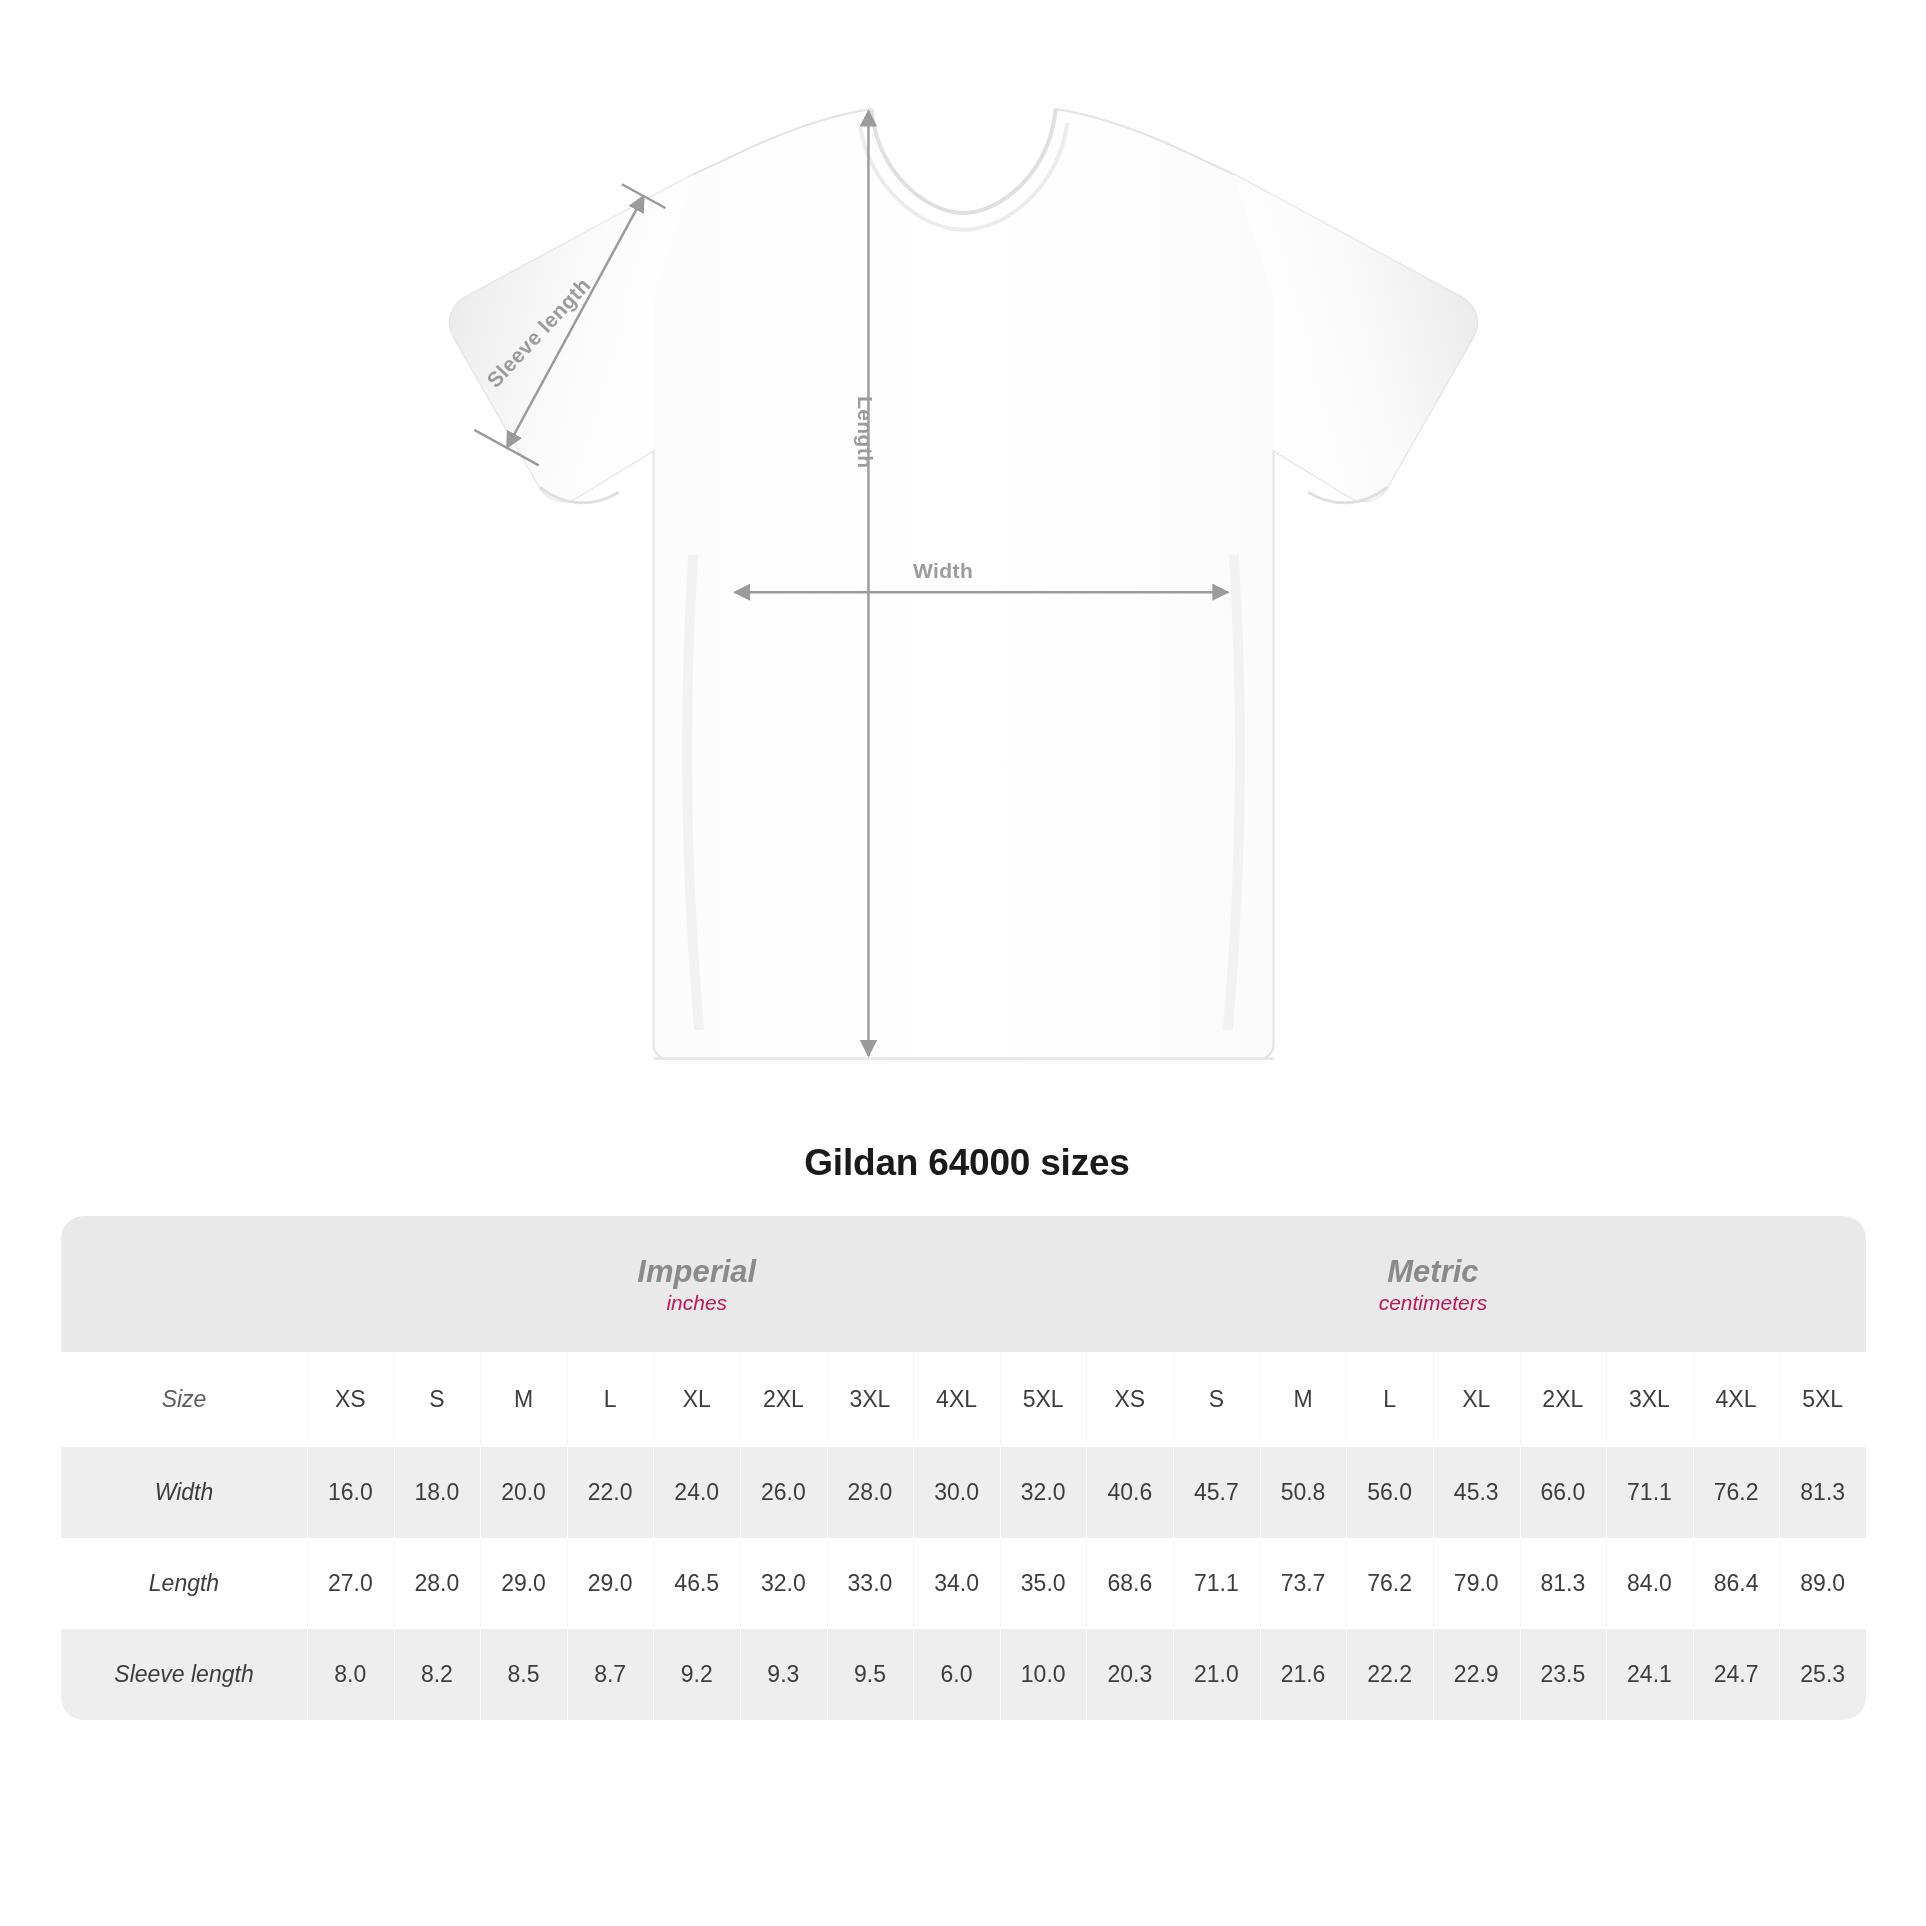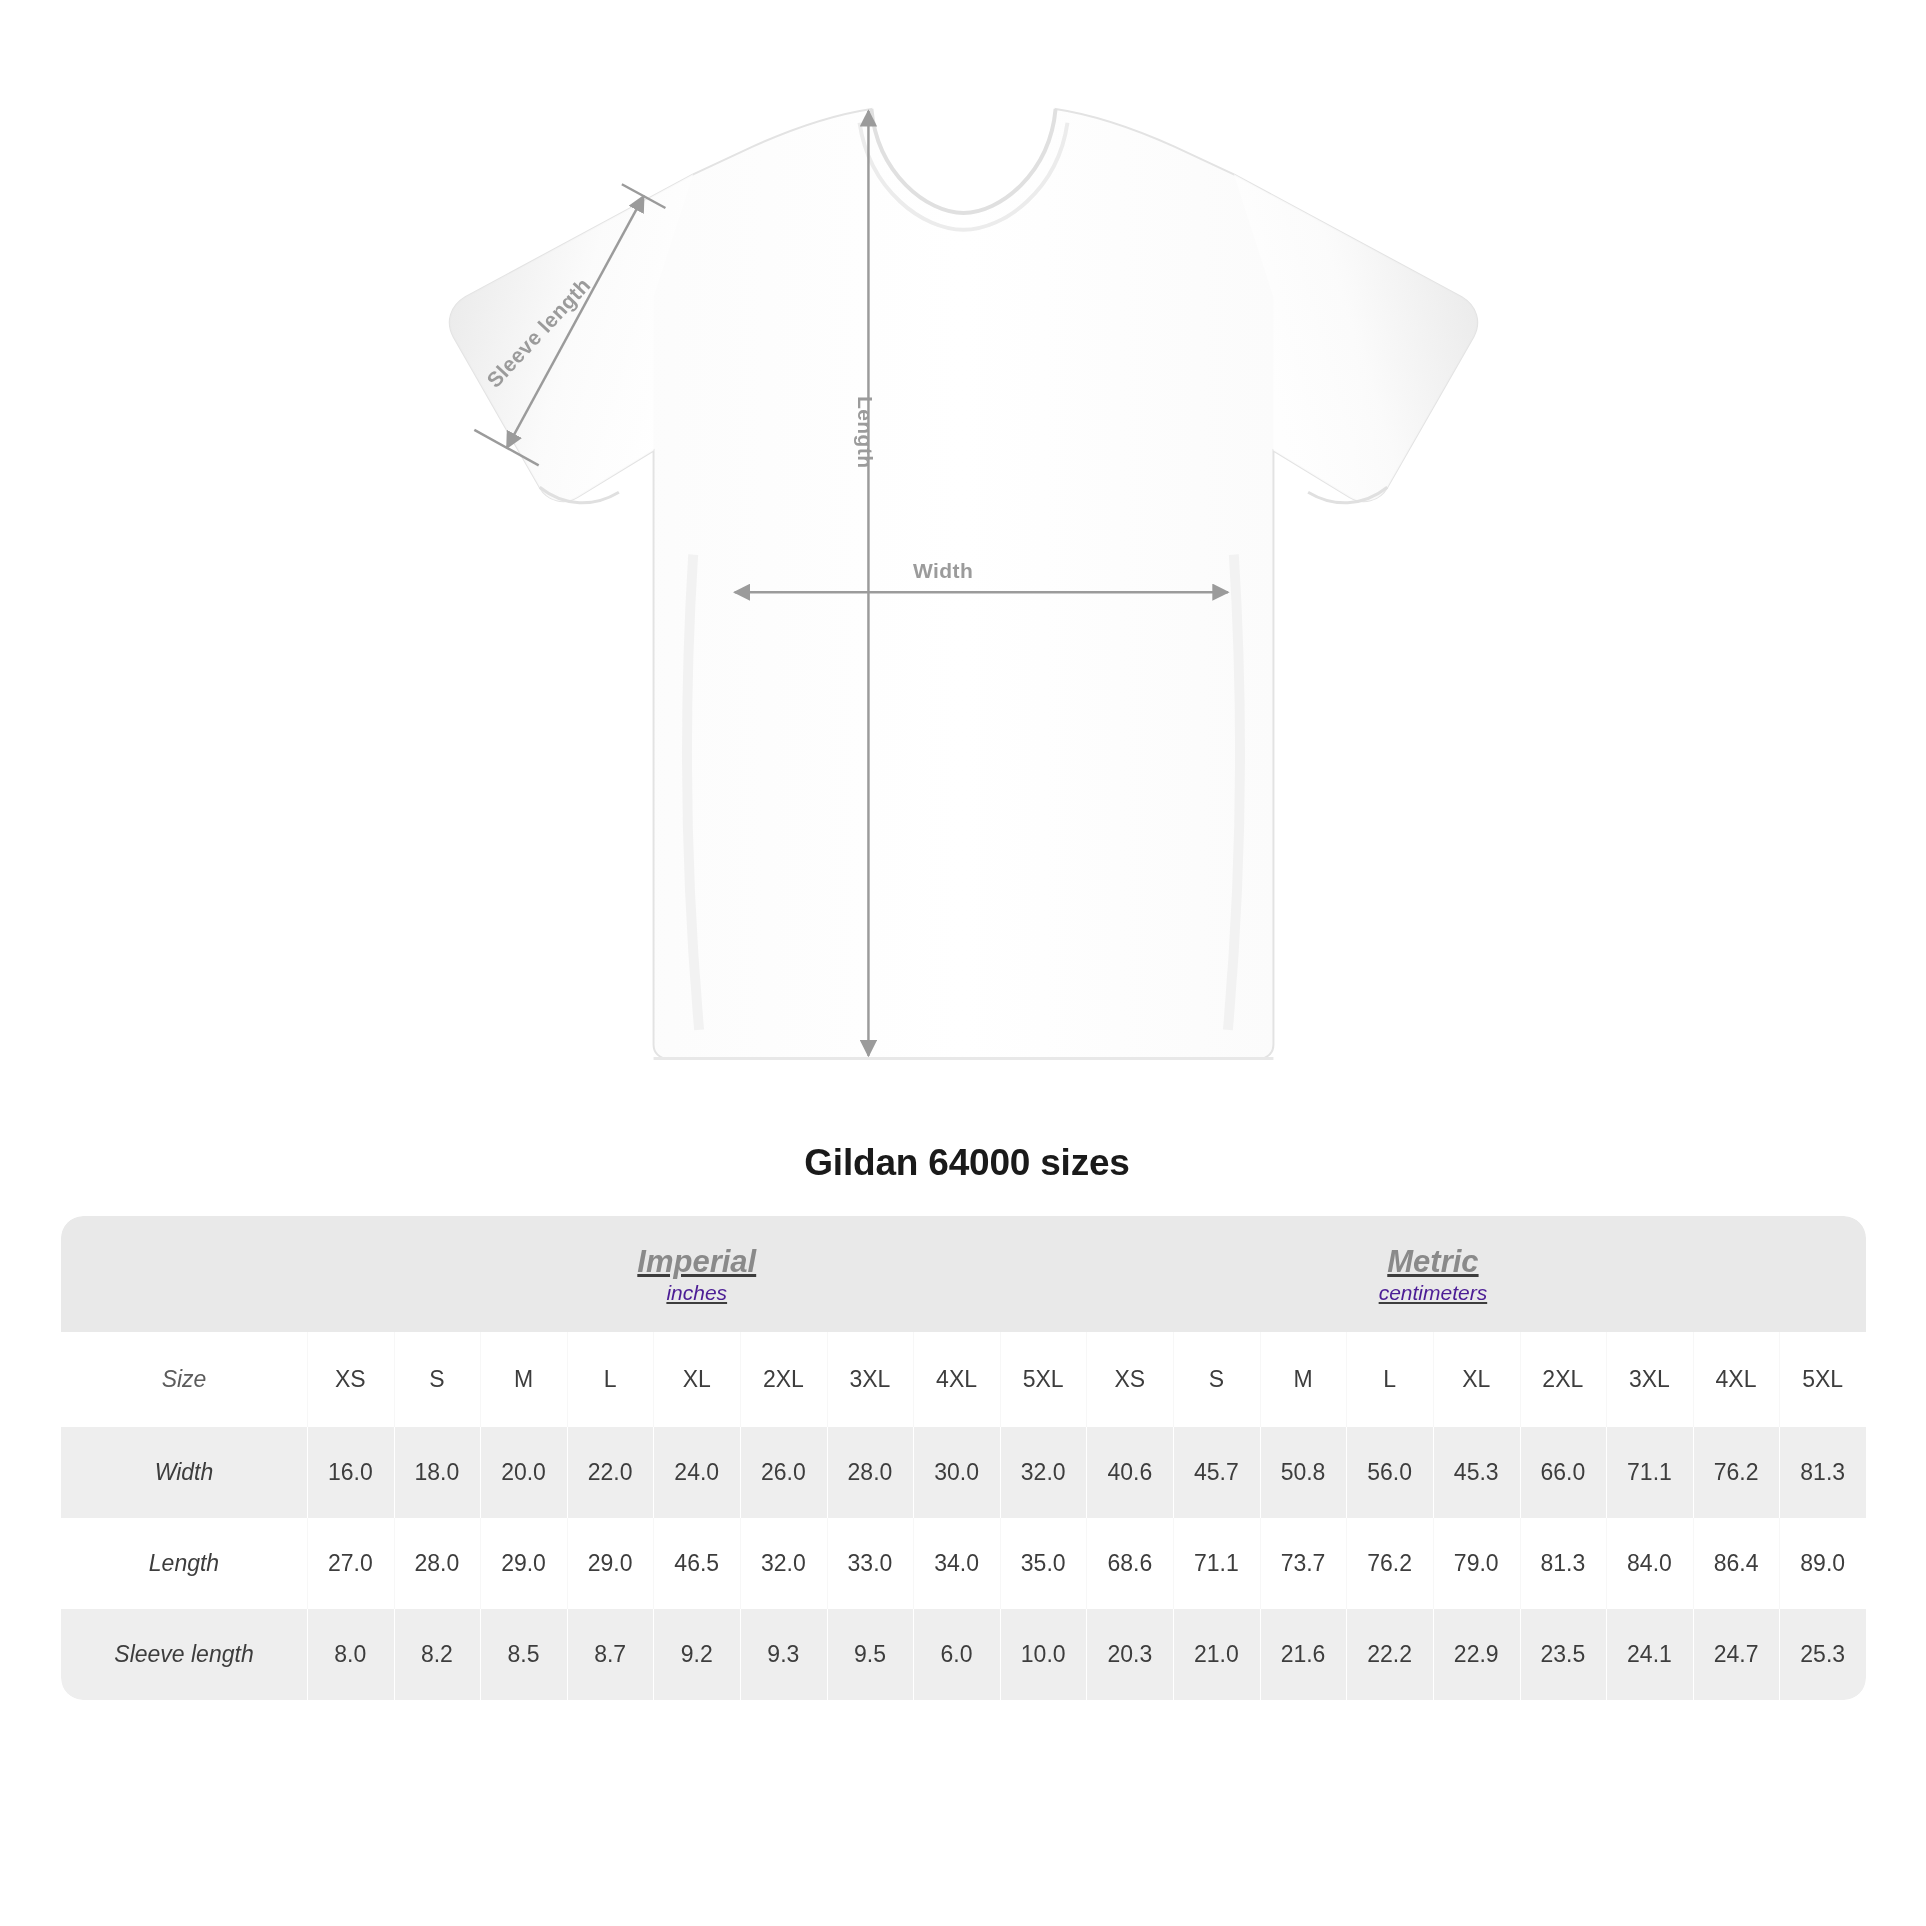--- a/index.html
+++ b/index.html
@@ -92,34 +92,33 @@
   table.size-table td, table.size-table th {
     text-align: center;
     vertical-align: middle;
     font-size: 23px;
     color: #3d3d3d;
     font-weight: normal;
     padding: 0;
   }
   .unit-row td {
     background: #e9e9e9;
-    height: 116px;
-    text-decoration: underline;
+    height: 136px;
   }
   .unit-name {
     font-size: 31px;
     font-weight: bold;
     font-style: italic;
     color: #8a8a8a;
     line-height: 1.2;
   }
   .unit-sub {
     font-size: 21px;
     font-style: italic;
-    color: #4c1d95;
+    color: #be185d;
   }
   .hdr-row td {
     background: #ffffff;
     height: 95px;
     font-weight: bold;
     color: #5c5c5c;
     font-size: 24px;
   }
   .hdr-row td.rowlabel {
     color: #5c5c5c;

